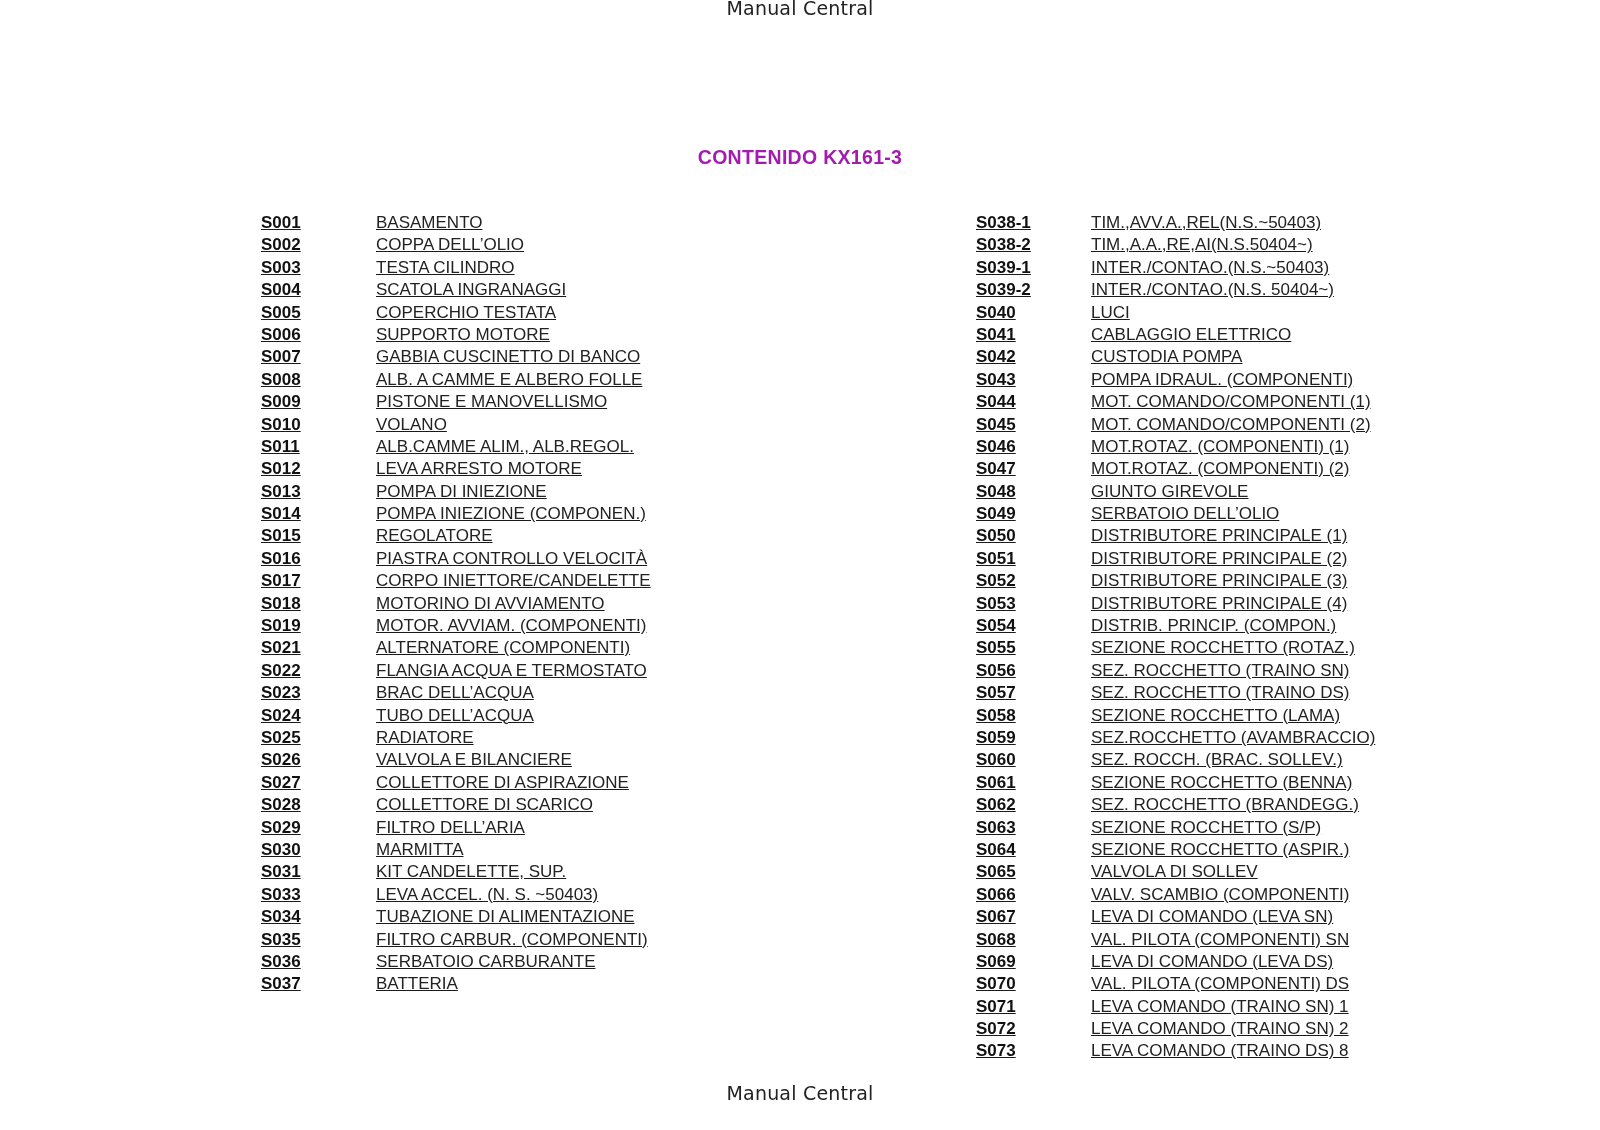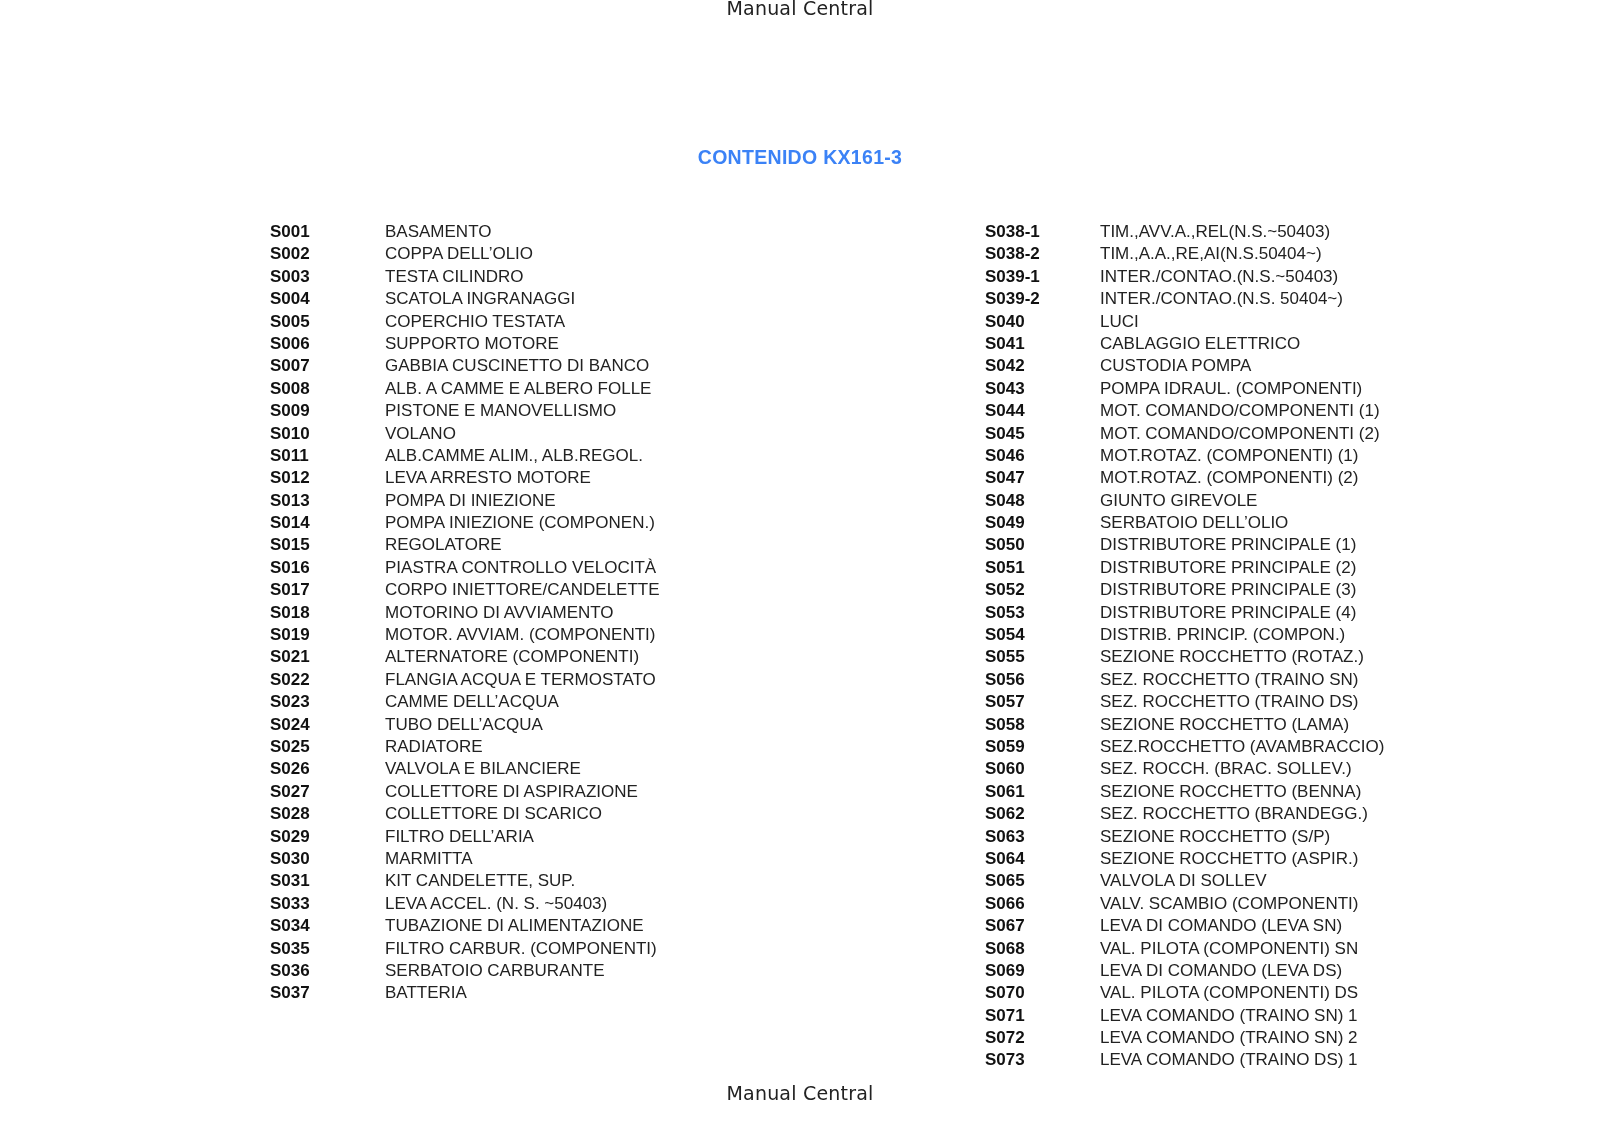--- a/index.html
+++ b/index.html
@@ -28,29 +28,30 @@
     .watermark.bottom { top: 1082px; }
     .doc-title {
       position: absolute;
       top: 146px;
       left: 0;
       width: 1600px;
       text-align: center;
       font-family: "Liberation Sans", sans-serif;
       font-weight: bold;
       font-size: 19.5px;
-      color: #3b82f6;
+      color: #a21caf;
       letter-spacing: 0.3px;
     }
     .toc-column {
       position: absolute;
       top: 203px;
-      margin: 18px;
+      margin: 9px;
       padding: 0;
       list-style: none;
+      text-decoration: underline;
     }
     .toc-column.left { left: 252px; }
     .toc-column.right { left: 967px; }
     .toc-row {
       height: 22.4px;
       line-height: 22.4px;
       white-space: nowrap;
       font-family: "Liberation Sans", sans-serif;
       font-size: 17px;
       display: flex;
@@ -154,21 +155,21 @@
     <li class="toc-row">
       <span class="toc-code">S021</span>
       <span class="toc-label">ALTERNATORE (COMPONENTI)</span>
     </li>
     <li class="toc-row">
       <span class="toc-code">S022</span>
       <span class="toc-label">FLANGIA ACQUA E TERMOSTATO</span>
     </li>
     <li class="toc-row">
       <span class="toc-code">S023</span>
-      <span class="toc-label">CAMME DELL’ACQUA</span>
+      <span class="toc-label">BRAC DELL’ACQUA</span>
     </li>
     <li class="toc-row">
       <span class="toc-code">S024</span>
       <span class="toc-label">TUBO DELL’ACQUA</span>
     </li>
     <li class="toc-row">
       <span class="toc-code">S025</span>
       <span class="toc-label">RADIATORE</span>
     </li>
     <li class="toc-row">
@@ -360,17 +361,17 @@
     <li class="toc-row">
       <span class="toc-code">S071</span>
       <span class="toc-label">LEVA COMANDO (TRAINO SN) 1</span>
     </li>
     <li class="toc-row">
       <span class="toc-code">S072</span>
       <span class="toc-label">LEVA COMANDO (TRAINO SN) 2</span>
     </li>
     <li class="toc-row">
       <span class="toc-code">S073</span>
-      <span class="toc-label">LEVA COMANDO (TRAINO DS) 1</span>
+      <span class="toc-label">LEVA COMANDO (TRAINO DS) 8</span>
     </li>
   </ul>
 
 <div class="watermark bottom">Manual Central</div>
 
 </body></html>

